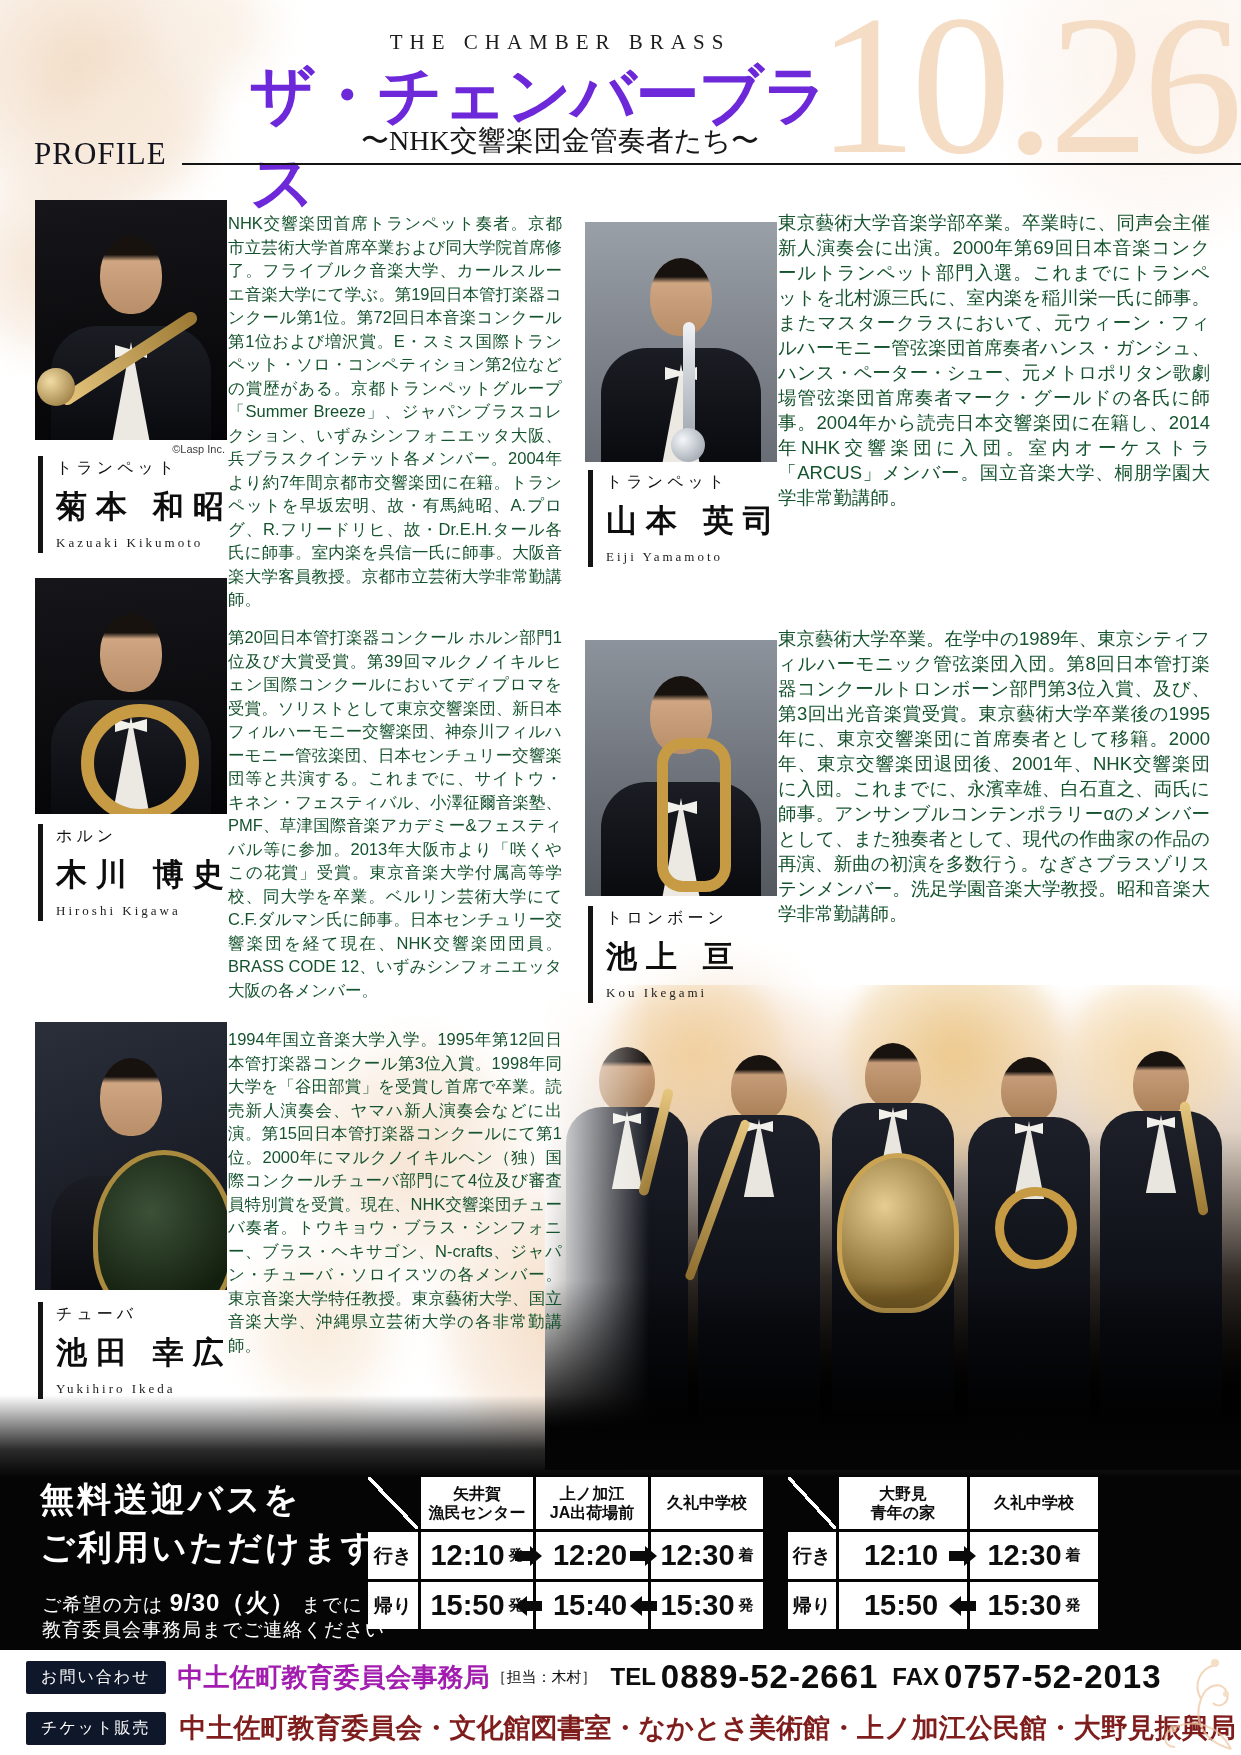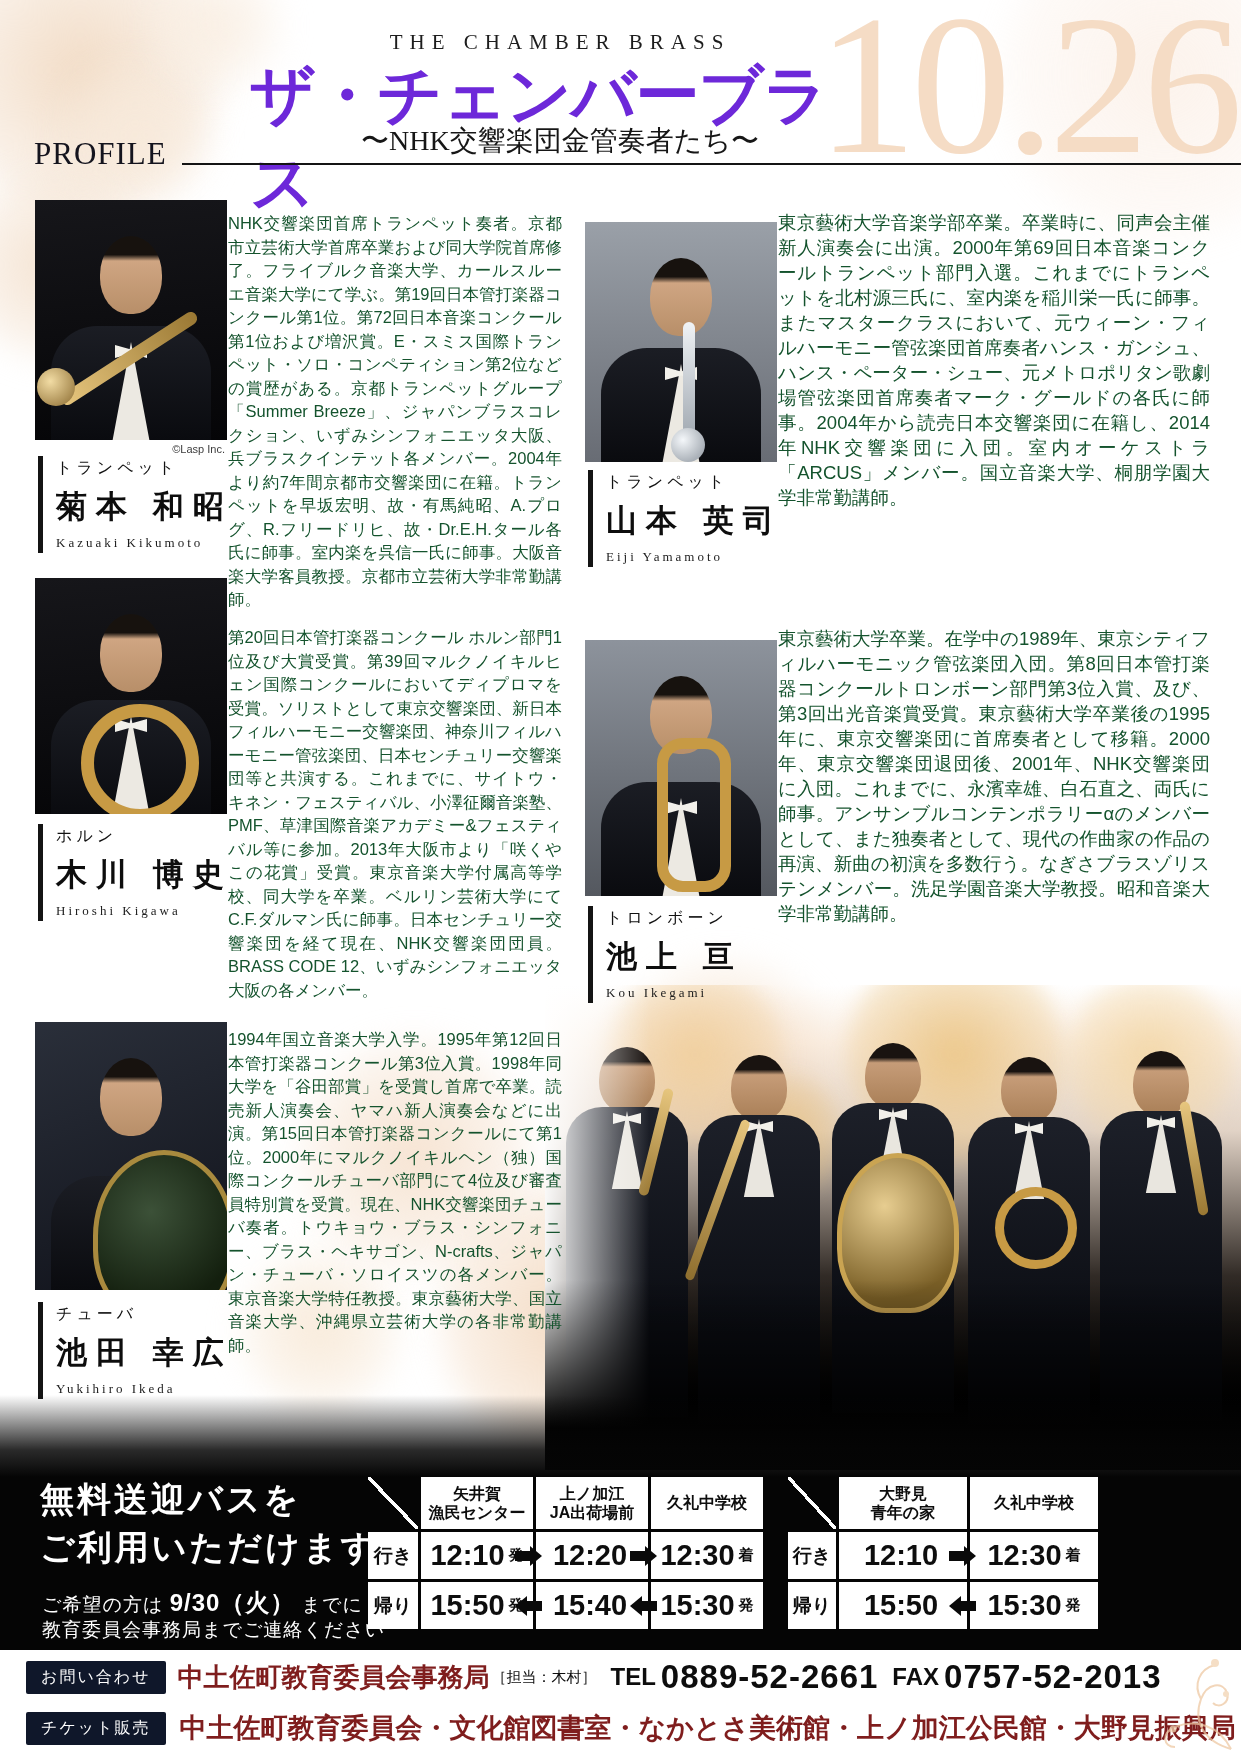--- a/index.html
+++ b/index.html
@@ -94,21 +94,21 @@
   .arw{position:absolute;left:-21px;top:50%;transform:translateY(-50%);display:flex;align-items:center;z-index:5;}
   .arw .bar{width:15px;height:10px;background:#0a0a0a;}
   .arw .tl{width:0;height:0;border-right:12px solid #0a0a0a;border-top:10px solid transparent;border-bottom:10px solid transparent;}
   .arw .tr{width:0;height:0;border-left:12px solid #0a0a0a;border-top:10px solid transparent;border-bottom:10px solid transparent;}
 
   
   .contact{position:absolute;left:0;top:1650px;width:100%;height:105px;background:#fff;z-index:4;}
   .c-row{position:absolute;left:26px;display:flex;align-items:center;}
   .badge{background:#0f172a;color:#fff;font-size:16px;letter-spacing:2px;padding:6px 15px;border-radius:2px;
          white-space:nowrap;}
-  .c-org{font-size:26px;font-weight:bold;color:#7f1d1d;margin-left:12px;white-space:nowrap;}
+  .c-org{font-size:26px;font-weight:bold;color:#a21caf;margin-left:12px;white-space:nowrap;}
   .c-person{font-size:15px;color:#0d0d0d;margin-left:2px;white-space:nowrap;}
   .c-tlabel{font-size:24px;font-weight:bold;color:#0d0d0d;margin-left:14px;}
   .c-tnum{font-size:33px;font-weight:bold;color:#0d0d0d;margin-left:5px;letter-spacing:1px;}
   .c-venues{font-size:27px;font-weight:bold;color:#7f1d1d;margin-left:14px;white-space:nowrap;}
   .ornament{position:absolute;right:6px;bottom:2px;z-index:5;opacity:.75;}
 </style>
 </head>
 <body>
 
 <div class="page">

